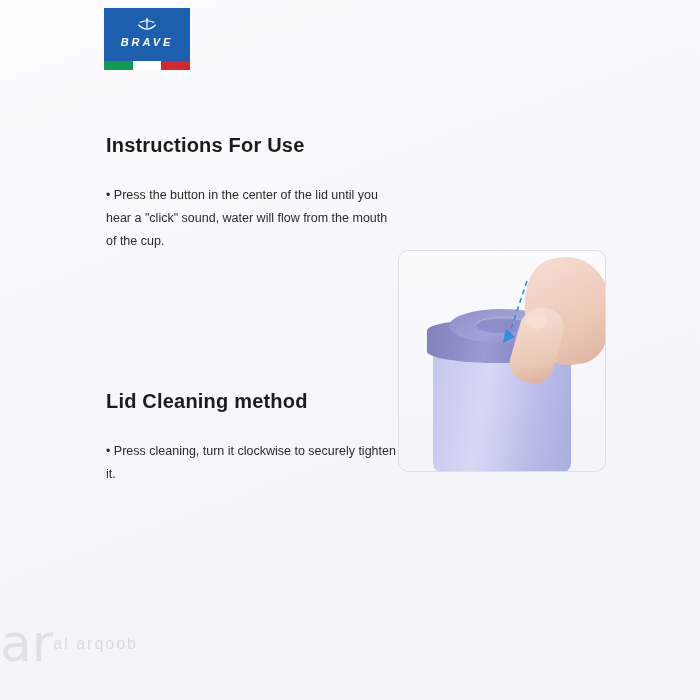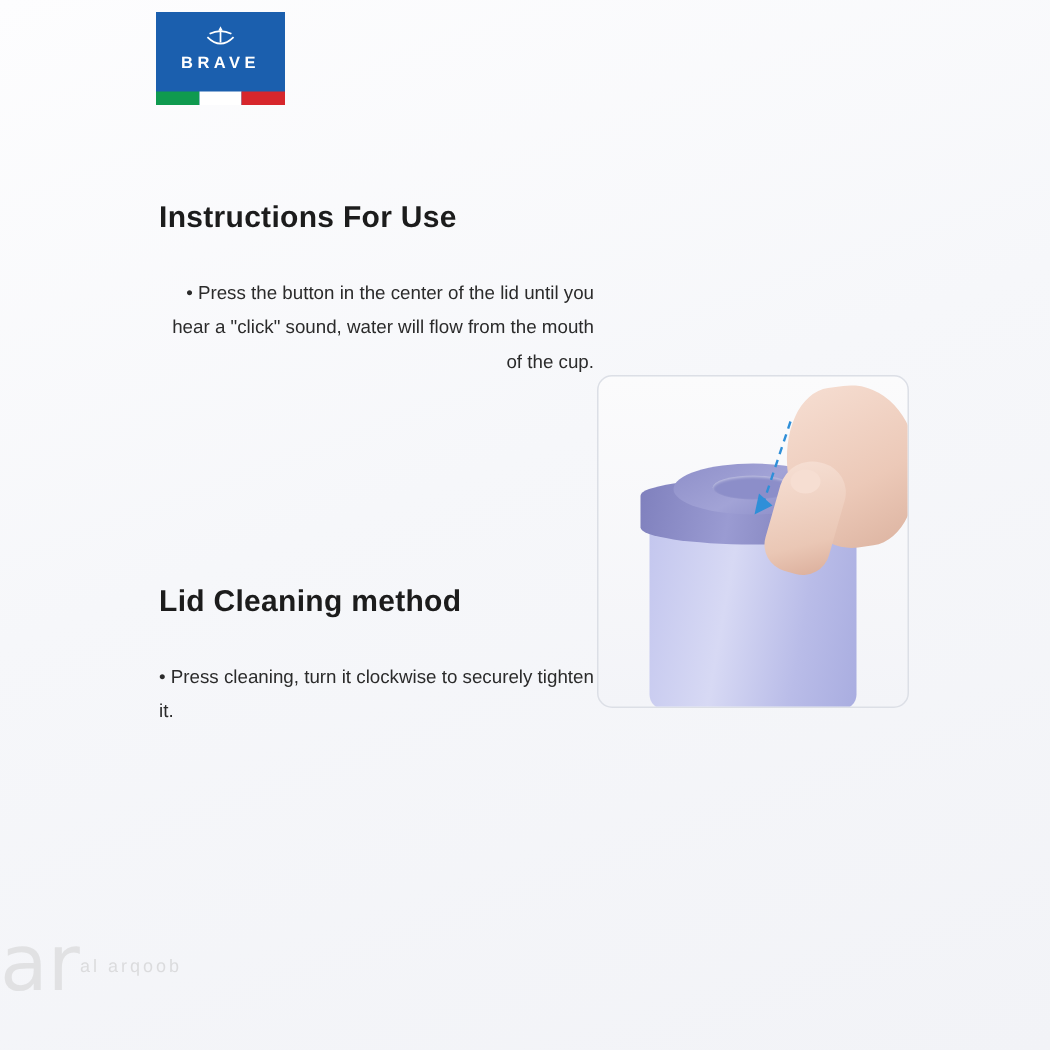--- a/index.html
+++ b/index.html
@@ -29,20 +29,21 @@
     width: 30px; height: 16px;
     display: block;
   }
   .logo-word {
     margin-top: 4px;
     color: #ffffff;
     font-size: 11px;
     letter-spacing: 3px;
     font-weight: 600;
     font-family: "Liberation Sans", sans-serif;
+    font-style: italic;
   }
   .logo-flag {
     position: absolute;
     left: 0; bottom: 0;
     width: 86px; height: 9px;
     display: flex;
   }
   .logo-flag i { flex: 1 1 33.33%; display: block; }
   .flag-green { background: #0f9a4f; }
   .flag-white { background: #ffffff; }
@@ -65,21 +66,21 @@
   .sec-2 .title { top: 12px; }
 
   .body-text {
     position: absolute;
     left: 106px;
     width: 290px;
     font-size: 12.5px;
     line-height: 1.85;
     color: #2b2b2b;
   }
-  .sec-1 .body-text { top: 62px; text-align: right; }
+  .sec-1 .body-text { top: 62px; }
   .sec-2 .body-text { top: 62px; }
   .body-text p { margin: 0; }
 
   
   .photo {
     position: absolute;
     border: 1px solid #dcdfe6;
     border-radius: 10px;
     background: linear-gradient(180deg, #fbfbfc 0%, #f3f4f8 100%);
     overflow: hidden;
@@ -151,21 +152,21 @@
     opacity: 0.5;
   }
   .wm-glyph {
     font-size: 52px;
     color: #cfcfcf;
     line-height: 1;
     font-family: "DejaVu Sans", sans-serif;
   }
   .wm-text {
     margin-top: 2px;
-    font-size: 12px;
+    font-size: 16px;
     letter-spacing: 2px;
     color: #c3c3c3;
   }
 </style>
 </head>
 <body>
 
 <div class="page">
 
   <div class="logo">

